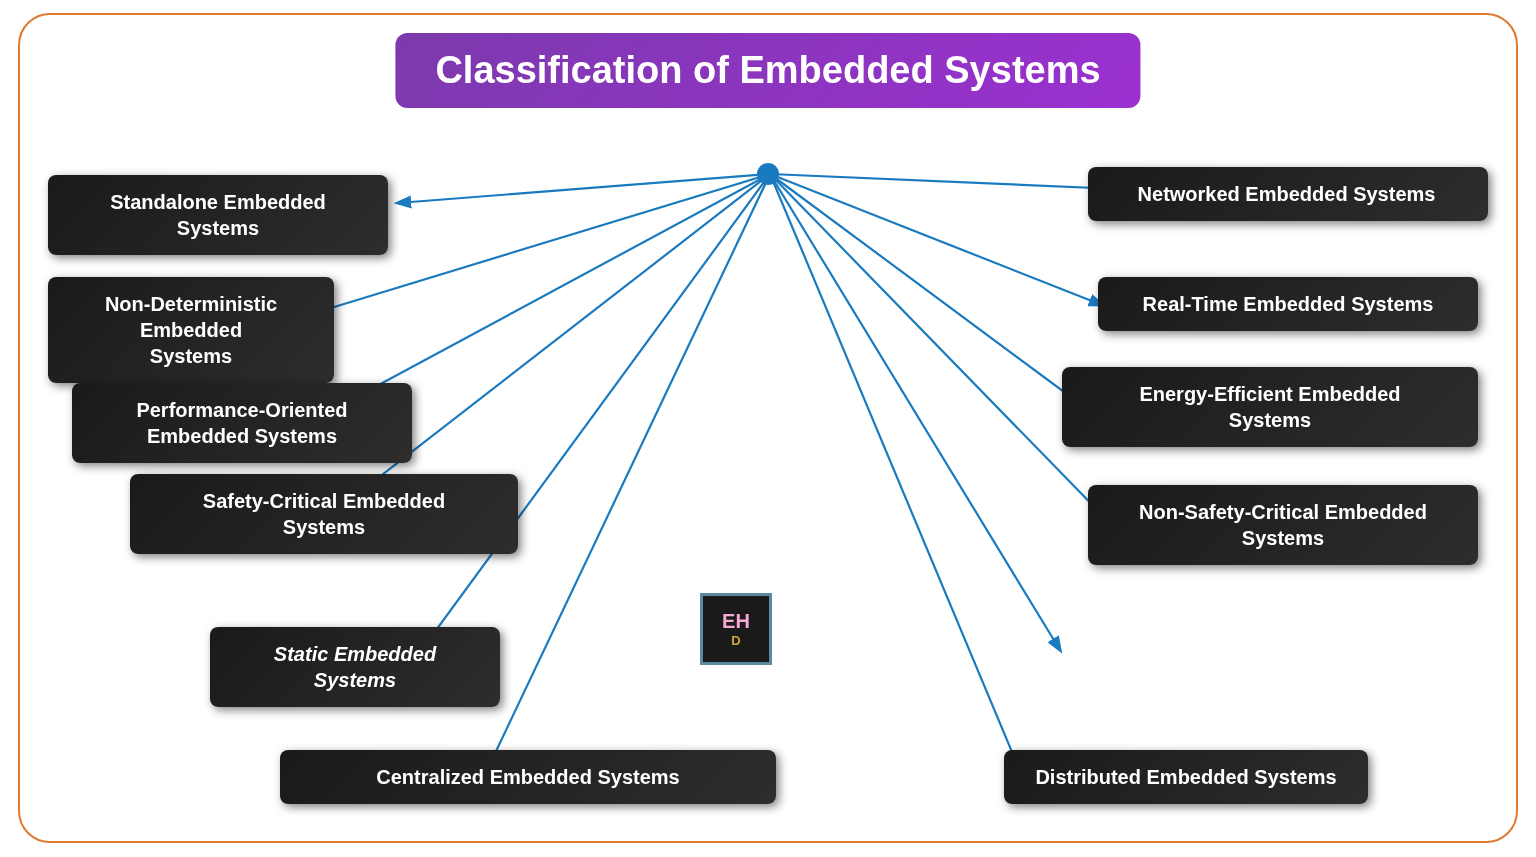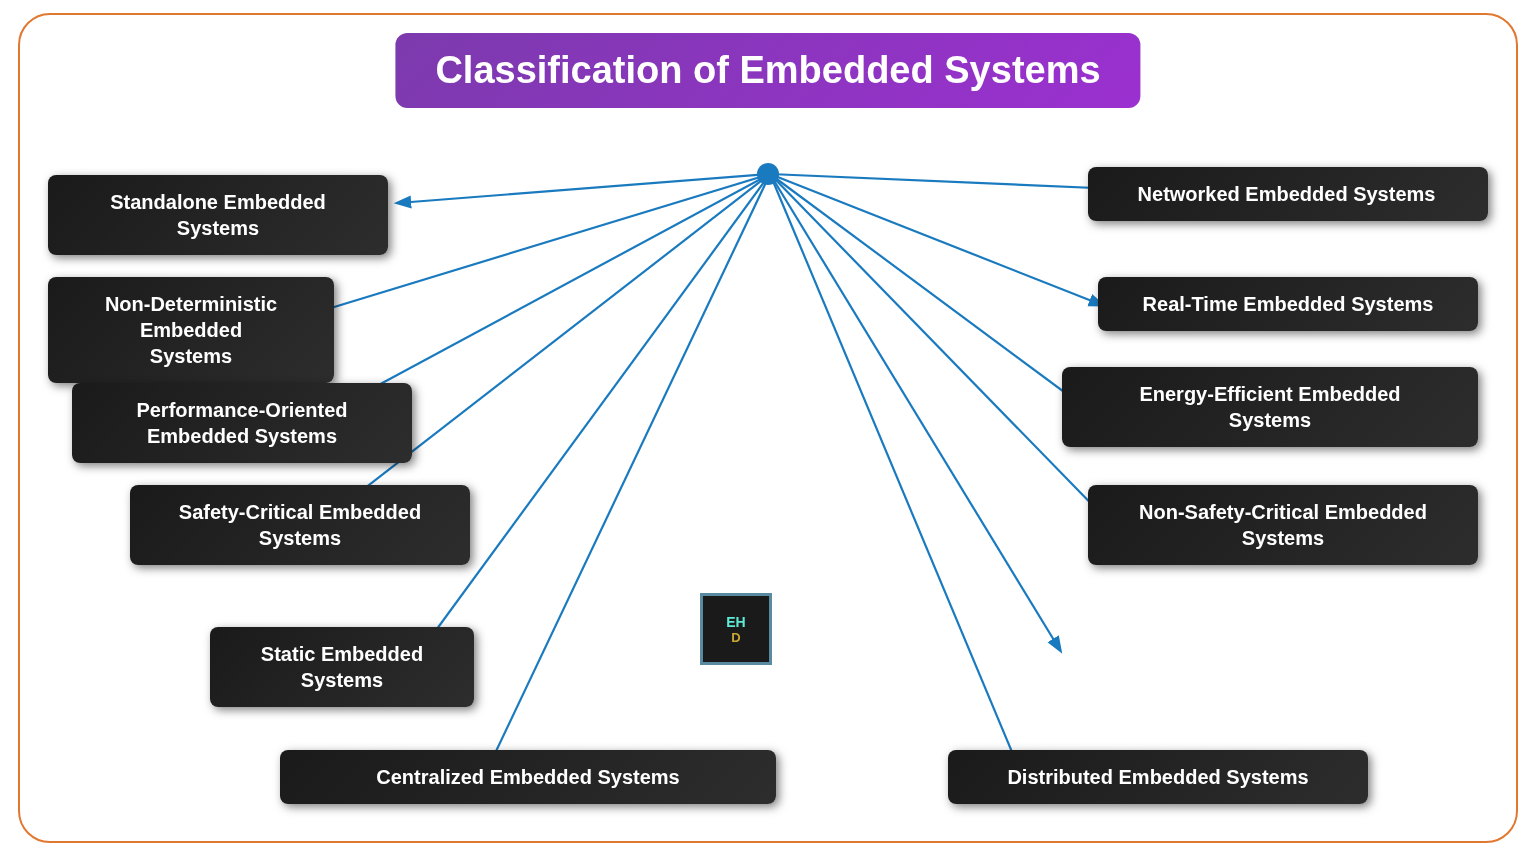--- a/index.html
+++ b/index.html
@@ -70,21 +70,21 @@
       background: #1a1a1a;
       display: flex;
       flex-direction: column;
       align-items: center;
       justify-content: center;
       font-size: 13px;
       font-weight: 900;
       color: #c8a830;
       z-index: 20;
     }
-    .watermark .wm-top { color: #5eead4; font-size: 14px; }
+    .watermark .wm-top { color: #f9a8d4; font-size: 20px; }
     svg.lines {
       position: absolute;
       top: 0;
       left: 0;
       width: 100%;
       height: 100%;
       pointer-events: none;
       z-index: 1;
     }
     .node-box { z-index: 5; }
@@ -137,25 +137,25 @@
   </div>
 
   <div class="node-box" style="left: 28px; top: 262px; width: 286px;">
     <span>Non-Deterministic Embedded<br>Systems</span>
   </div>
 
   <div class="node-box" style="left: 52px; top: 368px; width: 340px;">
     <span>Performance-Oriented<br>Embedded Systems</span>
   </div>
 
-  <div class="node-box" style="left: 110px; top: 470px; width: 340px;">
+  <div class="node-box" style="left: 110px; top: 459px; width: 388px;">
     <span>Safety-Critical Embedded<br>Systems</span>
   </div>
 
-  <div class="node-box" style="left: 190px; top: 612px; width: 264px;">
+  <div class="node-box" style="left: 190px; top: 612px; width: 290px; font-style: italic;">
     <span>Static Embedded Systems</span>
   </div>
 
   <div class="node-box" style="left: 260px; top: 735px; width: 496px;">
     <span>Centralized Embedded Systems</span>
   </div>
 
   <div class="node-box" style="right: 28px; top: 152px; width: 400px; padding-left: 19px;">
     <span>Networked Embedded Systems</span>
   </div>
@@ -166,21 +166,21 @@
 
   <div class="node-box" style="right: 38px; top: 352px; width: 416px;">
     <span>Energy-Efficient Embedded<br>Systems</span>
   </div>
 
   <div class="node-box" style="right: 38px; top: 470px; width: 390px;">
     <span>Non-Safety-Critical Embedded<br>Systems</span>
   </div>
 
 
-  <div class="node-box" style="right: 148px; top: 735px; width: 420px;">
+  <div class="node-box" style="right: 148px; top: 735px; width: 364px;">
     <span>Distributed Embedded Systems</span>
   </div>
 
   <div class="watermark">
     <span class="wm-top">EH</span>
     <span>D</span>
   </div>
 
 </div>
 

